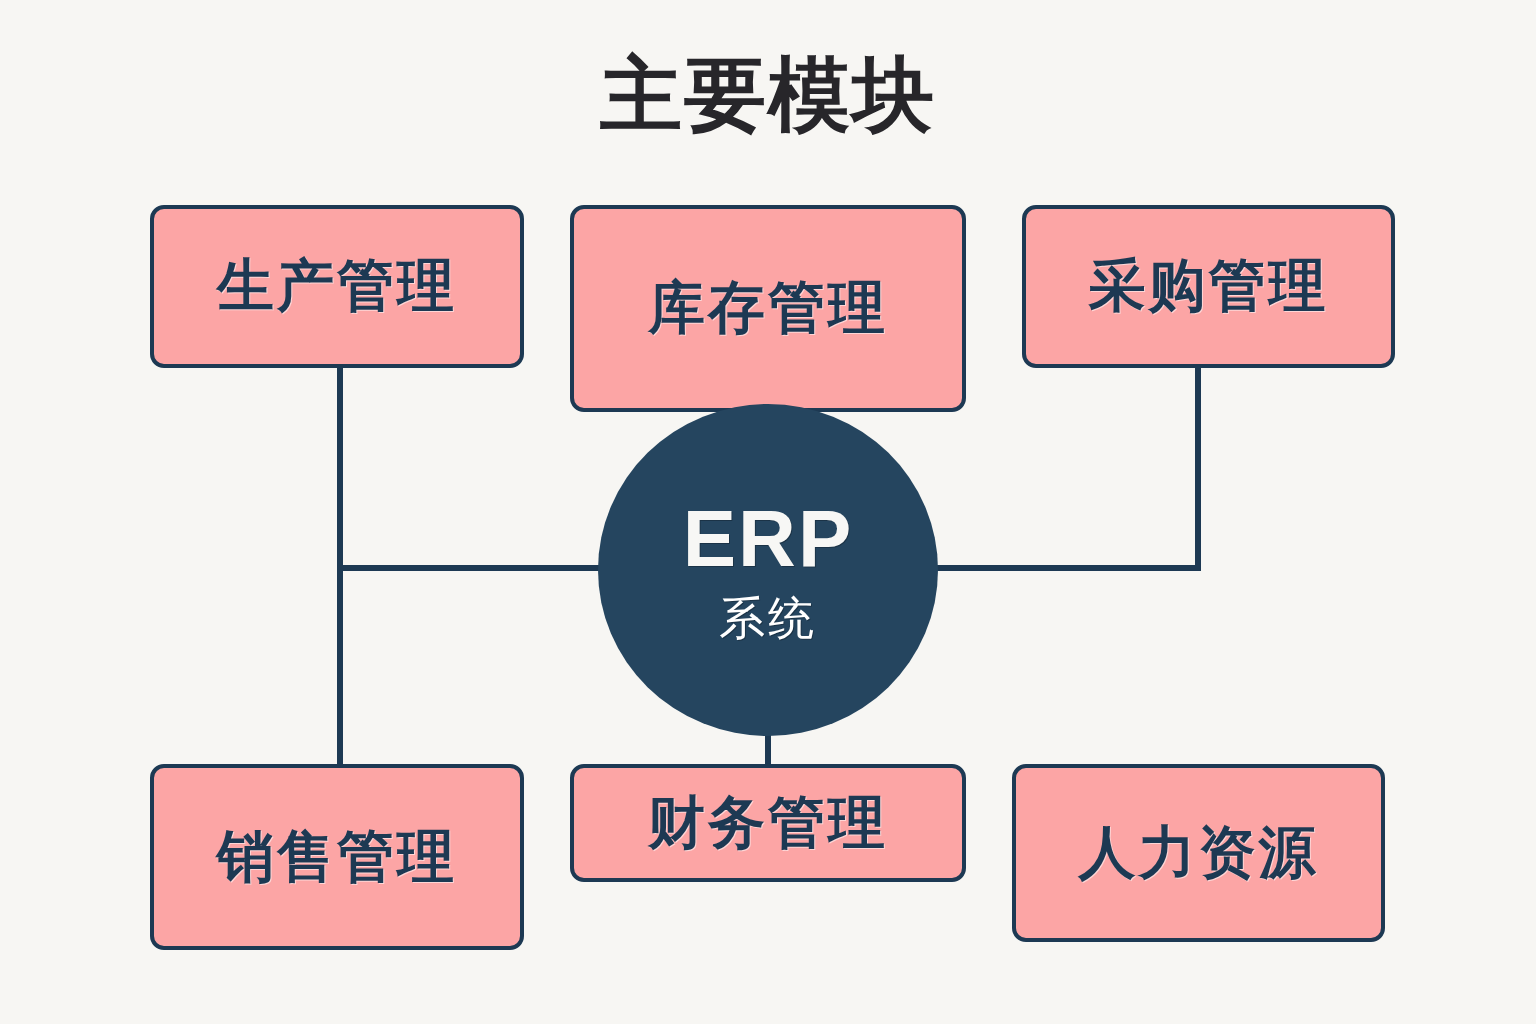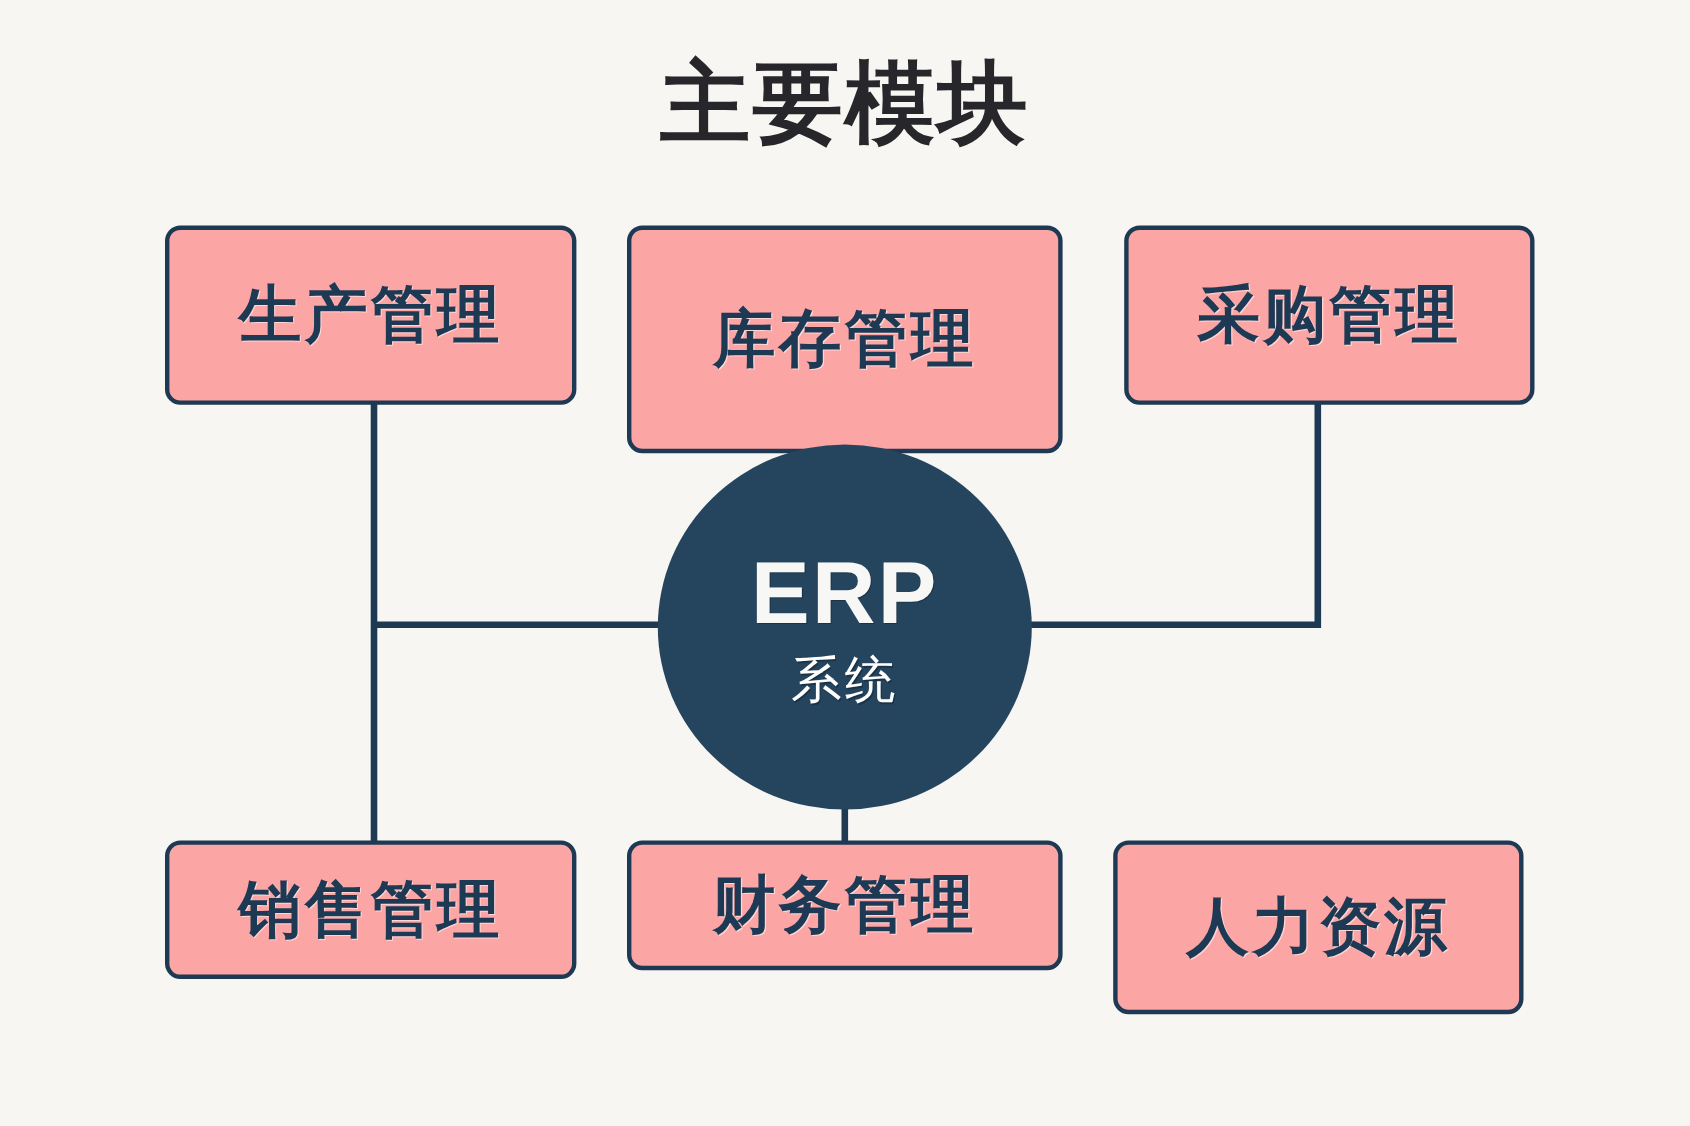--- a/index.html
+++ b/index.html
@@ -62,23 +62,23 @@
     color: #1d3953;
     letter-spacing: 3px;
     white-space: nowrap;
     text-shadow: 1px 1px 0 rgba(255,255,255,0.55);
   }
 
   
   #box-production   { left: 150px; top: 205px; width: 374px; height: 163px; }
   #box-inventory    { left: 570px; top: 205px; width: 396px; height: 207px; }
   #box-procurement  { left: 980px; top: 205px; width: 373px; height: 163px; margin-left: 42px; }
-  #box-sales        { left: 150px; top: 764px; width: 374px; height: 126px; }
+  #box-sales        { left: 150px; top: 764px; width: 374px; height: 186px; }
   #box-finance      { left: 570px; top: 764px; width: 396px; height: 118px; }
-  #box-hr           { left: 1012px; top: 764px; width: 373px; height: 158px; }
+  #box-hr           { left: 1012px; top: 764px; width: 373px; height: 178px; }
 
   
   #hub-circle {
     position: absolute;
     left: 598px;
     top: 404px;
     width: 340px;
     height: 332px;
     border-radius: 50%;
     background: #25455f;

